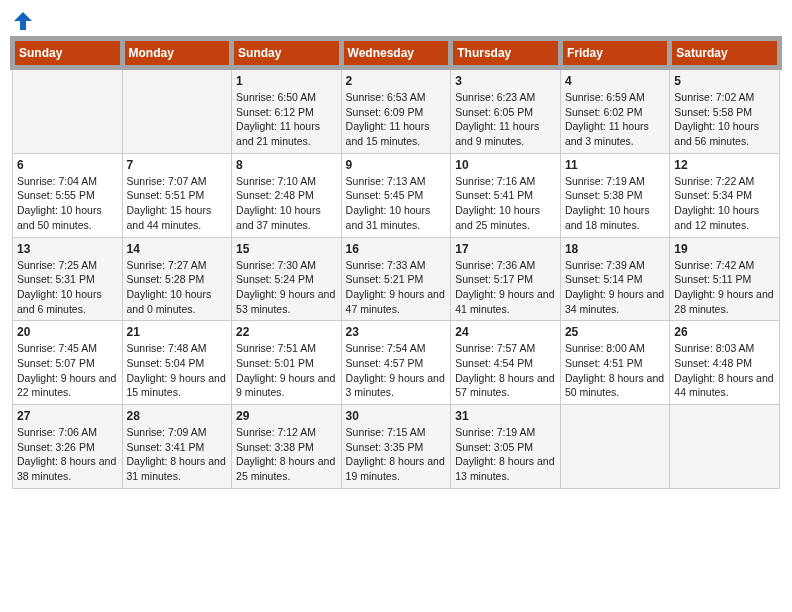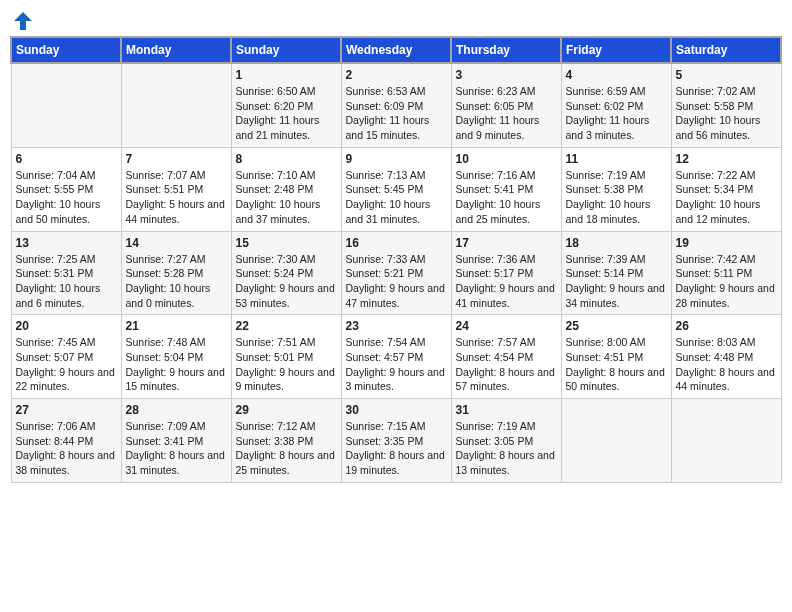--- a/index.html
+++ b/index.html
@@ -33,27 +33,27 @@
     .location {
       font-size: 15px;
       color: #444;
     }
     .calendar {
       width: 100%;
       border-collapse: collapse;
       font-size: 11px;
     }
     .calendar thead th {
-      background-color: #1d4ed8;
+      background-color: #c2410c;
       color: #fff;
       padding: 5px 4px;
       text-align: left;
       font-size: 12px;
       font-weight: bold;
-      border: 2px solid #a3a3a3;
+      border: 5px solid #a3a3a3;
     }
     .calendar tbody td {
       border: 1px solid #ccc;
       vertical-align: top;
       padding: 4px;
       width: 110px;
       min-height: 70px;
       background: #fff;
     }
     .calendar tbody tr:nth-child(odd) td {
@@ -109,21 +109,21 @@
         <th>Saturday</th>
       </tr>
   </thead>
   <tbody id="calendar-body">
   <tr>
         <td class="empty-cell"></td>
         <td class="empty-cell"></td>
         <td>
           <span class="day-number">1</span>
           <div class="cell-content">Sunrise: 6:50 AM</div>
-          <div class="cell-content">Sunset: 6:20 PM</div>
+          <div class="cell-content">Sunset: 6:12 PM</div>
           <div class="cell-content">Daylight: 11 hours and 21 minutes.</div>
         </td>
         <td>
           <span class="day-number">2</span>
           <div class="cell-content">Sunrise: 6:53 AM</div>
           <div class="cell-content">Sunset: 6:09 PM</div>
           <div class="cell-content">Daylight: 11 hours and 15 minutes.</div>
         </td>
         <td>
           <span class="day-number">3</span>
@@ -148,21 +148,21 @@
         <td>
           <span class="day-number">6</span>
           <div class="cell-content">Sunrise: 7:04 AM</div>
           <div class="cell-content">Sunset: 5:55 PM</div>
           <div class="cell-content">Daylight: 10 hours and 50 minutes.</div>
         </td>
         <td>
           <span class="day-number">7</span>
           <div class="cell-content">Sunrise: 7:07 AM</div>
           <div class="cell-content">Sunset: 5:51 PM</div>
-          <div class="cell-content">Daylight: 5 hours and 44 minutes.</div>
+          <div class="cell-content">Daylight: 15 hours and 44 minutes.</div>
         </td>
         <td>
           <span class="day-number">8</span>
           <div class="cell-content">Sunrise: 7:10 AM</div>
           <div class="cell-content">Sunset: 2:48 PM</div>
           <div class="cell-content">Daylight: 10 hours and 37 minutes.</div>
         </td>
         <td>
           <span class="day-number">9</span>
           <div class="cell-content">Sunrise: 7:13 AM</div>
@@ -273,21 +273,21 @@
           <span class="day-number">26</span>
           <div class="cell-content">Sunrise: 8:03 AM</div>
           <div class="cell-content">Sunset: 4:48 PM</div>
           <div class="cell-content">Daylight: 8 hours and 44 minutes.</div>
         </td>
       </tr>
       <tr>
         <td>
           <span class="day-number">27</span>
           <div class="cell-content">Sunrise: 7:06 AM</div>
-          <div class="cell-content">Sunset: 8:44 PM</div>
+          <div class="cell-content">Sunset: 3:26 PM</div>
           <div class="cell-content">Daylight: 8 hours and 38 minutes.</div>
         </td>
         <td>
           <span class="day-number">28</span>
           <div class="cell-content">Sunrise: 7:09 AM</div>
           <div class="cell-content">Sunset: 3:41 PM</div>
           <div class="cell-content">Daylight: 8 hours and 31 minutes.</div>
         </td>
         <td>
           <span class="day-number">29</span>

